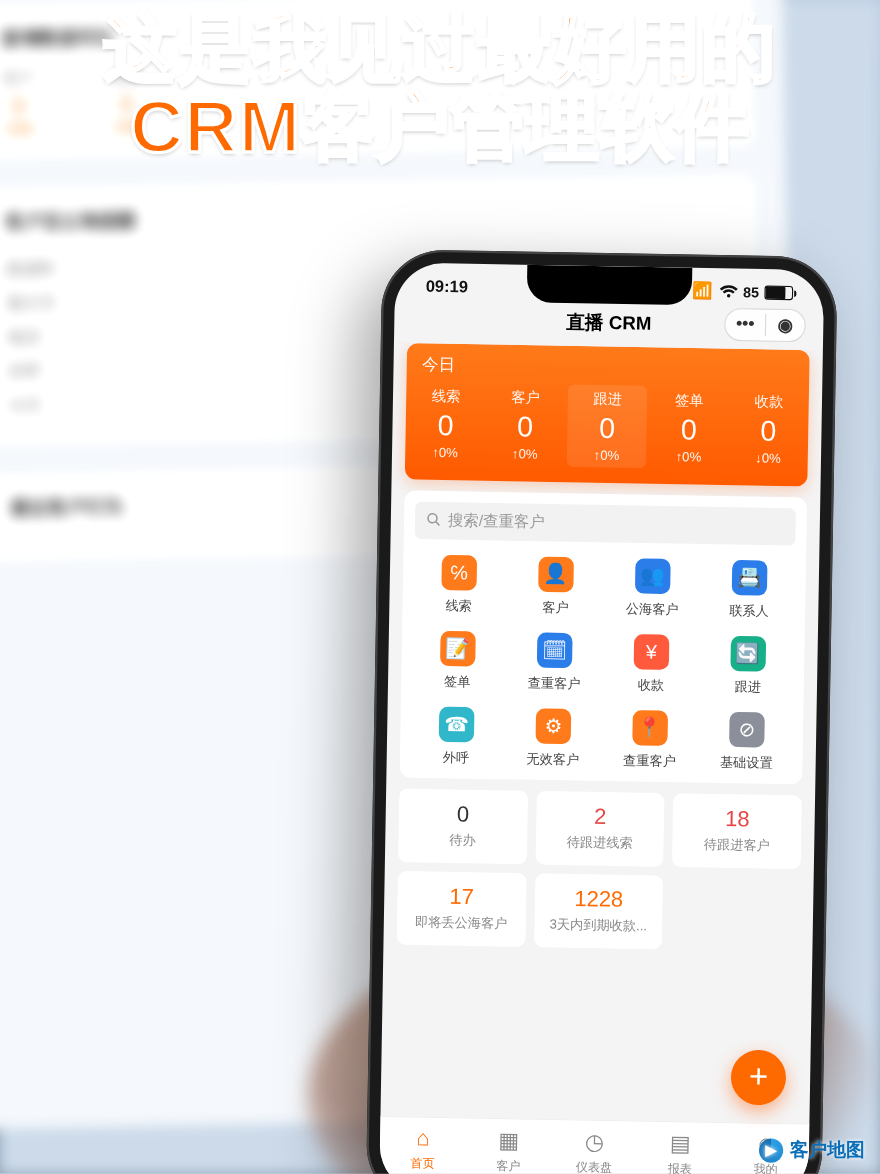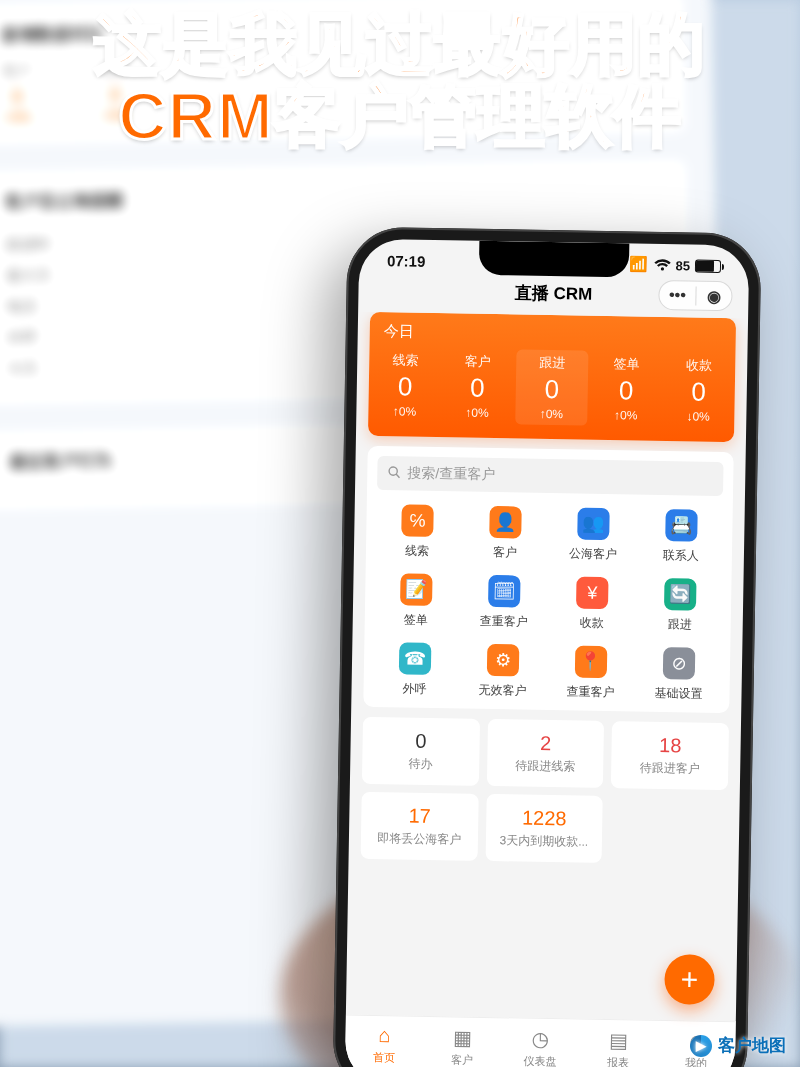--- a/index.html
+++ b/index.html
@@ -193,21 +193,21 @@
   <div>CRM客户管理软件</div>
 </div>
 
 <div class="hand"></div>
 
 <div class="phone">
   <div class="screen">
     <div class="notch"></div>
 
     <div class="status-bar">
-      <span>07:19</span>
+      <span>09:19</span>
       <span class="status-right">
         <span class="sig-icon">📶</span>
         <span class="wifi-icon">
           <svg width="17" height="13" viewBox="0 0 17 13">
               <path d="M8.5 11.5a1.6 1.6 0 100-3.2 1.6 1.6 0 000 3.2zM3 6.3a8 8 0 0111 0l-1.6 1.6a5.7 5.7 0 00-7.8 0L3 6.3zM.3 3.6a12 12 0 0116.4 0L15 5.2a9.7 9.7 0 00-13 0L.3 3.6z" fill="#111"></path>
             </svg>
         </span>
         <span style="font-size:13px;">85</span>
         <span class="batt">
             <i style="width:75%"></i>

